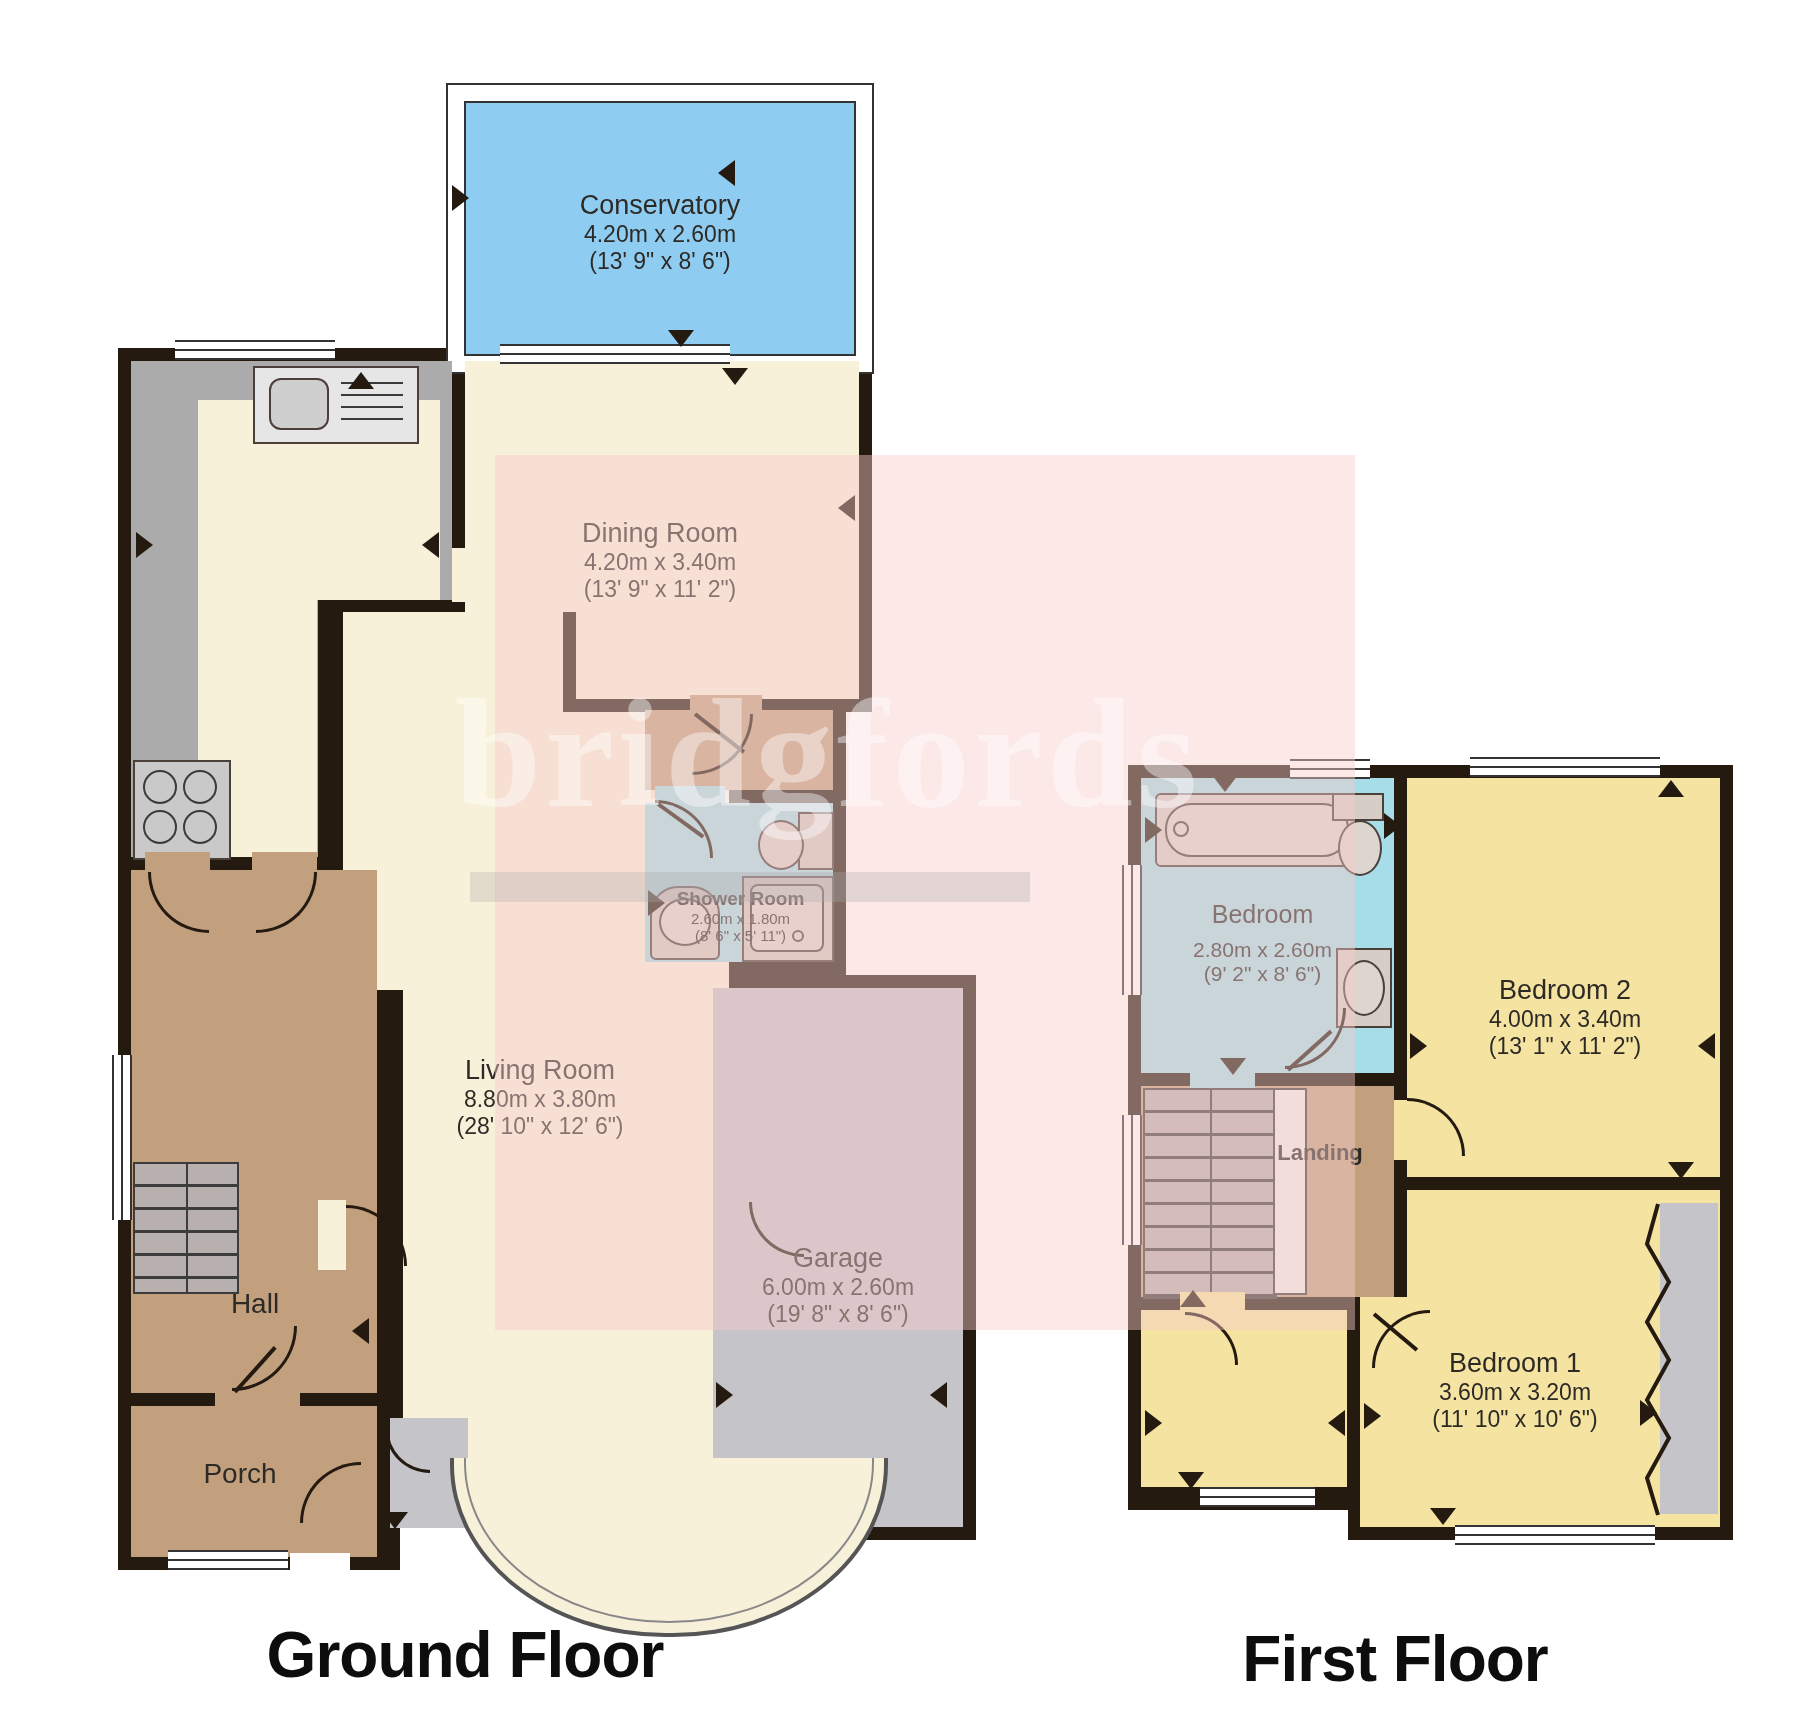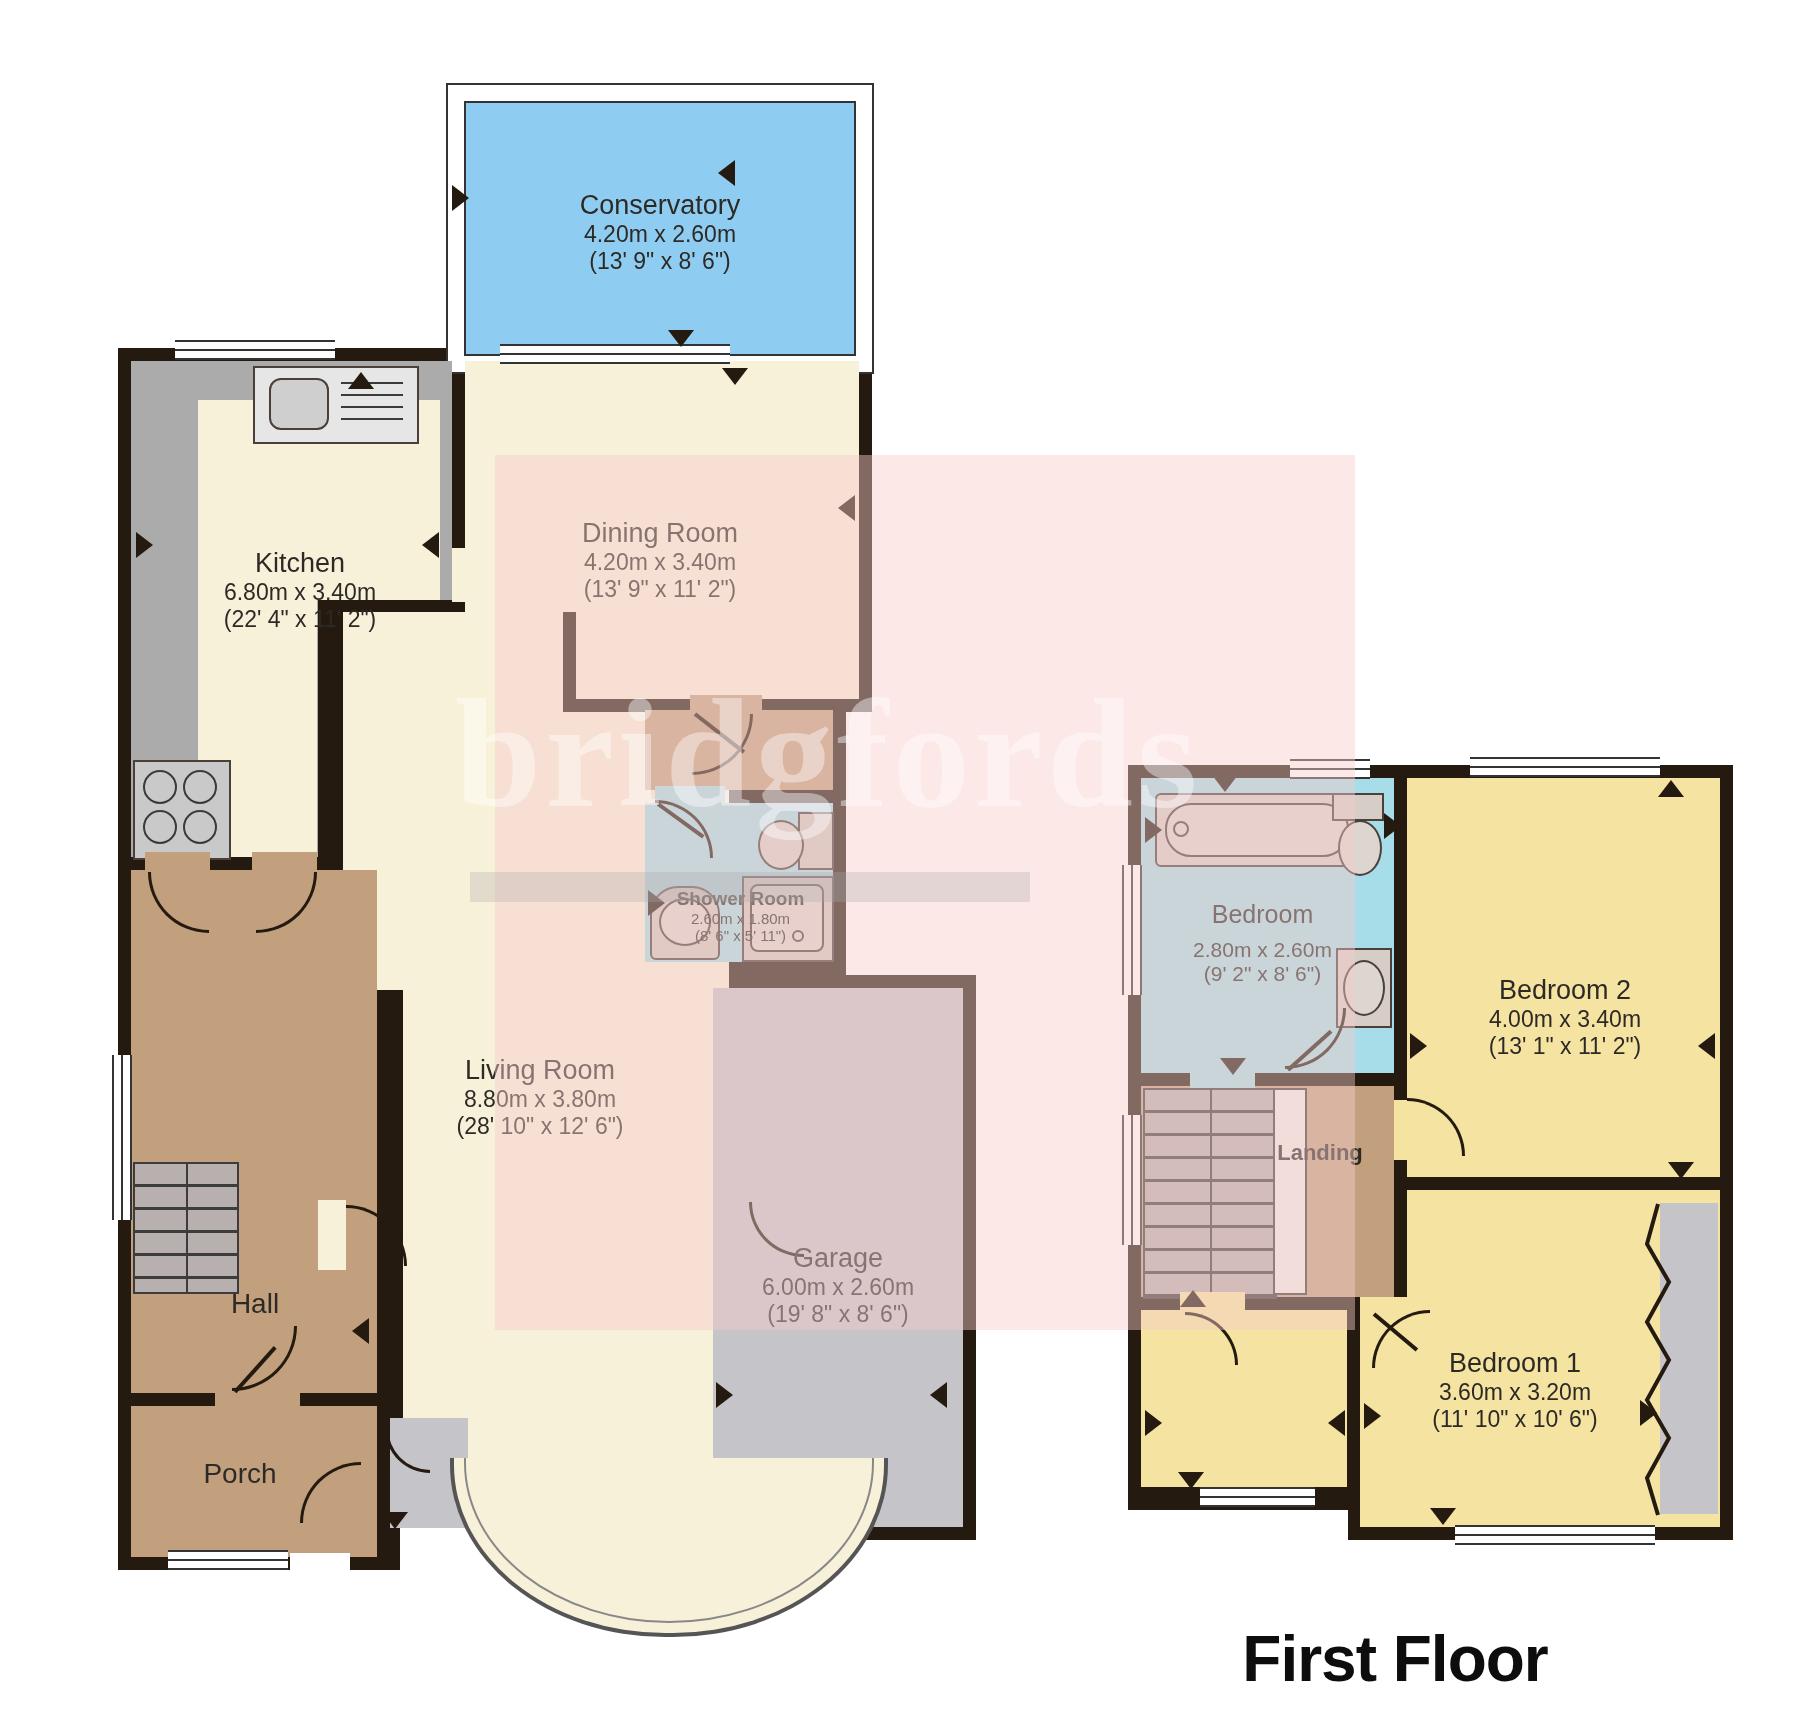--- a/index.html
+++ b/index.html
@@ -158,25 +158,20 @@
   <div class="tri tri-r" style="left:648px;top:890px;"></div>
   <div class="tri tri-l" style="left:352px;top:1318px;"></div>
   <div class="tri tri-r" style="left:716px;top:1382px;"></div>
   <div class="tri tri-l" style="left:930px;top:1382px;"></div>
   <div class="tri tri-d" style="left:382px;top:1512px;"></div>
 
   <div class="rlabel" style="left:510px;top:190px;width:300px;">
     <div class="rname">Conservatory</div>
     <div class="rdim">4.20m x 2.60m</div>
     <div class="rdim">(13' 9" x 8' 6")</div>
-  </div>
-  <div class="rlabel" style="left:150px;top:548px;width:300px;">
-    <div class="rname">Kitchen</div>
-    <div class="rdim">6.80m x 3.40m</div>
-    <div class="rdim">(22' 4" x 11' 2")</div>
   </div>
   <div class="rlabel" style="left:510px;top:518px;width:300px;">
     <div class="rname">Dining Room</div>
     <div class="rdim">4.20m x 3.40m</div>
     <div class="rdim">(13' 9" x 11' 2")</div>
   </div>
   <div class="rlabel small" style="left:648px;top:888px;width:185px;">
     <div class="rname">Shower Room</div>
     <div class="rdim">2.60m x 1.80m</div>
     <div class="rdim">(8' 6" x 5' 11")</div>
@@ -279,15 +274,16 @@
   <div class="rlabel" style="left:1365px;top:1348px;width:300px;">
     <div class="rname">Bedroom 1</div>
     <div class="rdim">3.60m x 3.20m</div>
     <div class="rdim">(11' 10" x 10' 6")</div>
   </div>
 
   <div class="wm-tint" style="left:495px;top:455px;width:860px;height:875px;"></div>
   <div class="wm-bar" style="left:470px;top:872px;width:560px;height:30px;"></div>
   <div class="wm-text" style="left:455px;top:665px;">bridgfords</div>
 
+  <div class="ftitle" style="left:165px;top:1618px;width:600px;">Ground Floor</div>
   <div class="ftitle" style="left:1095px;top:1622px;width:600px;">First Floor</div>
 
 </div>
 
 </body></html>

